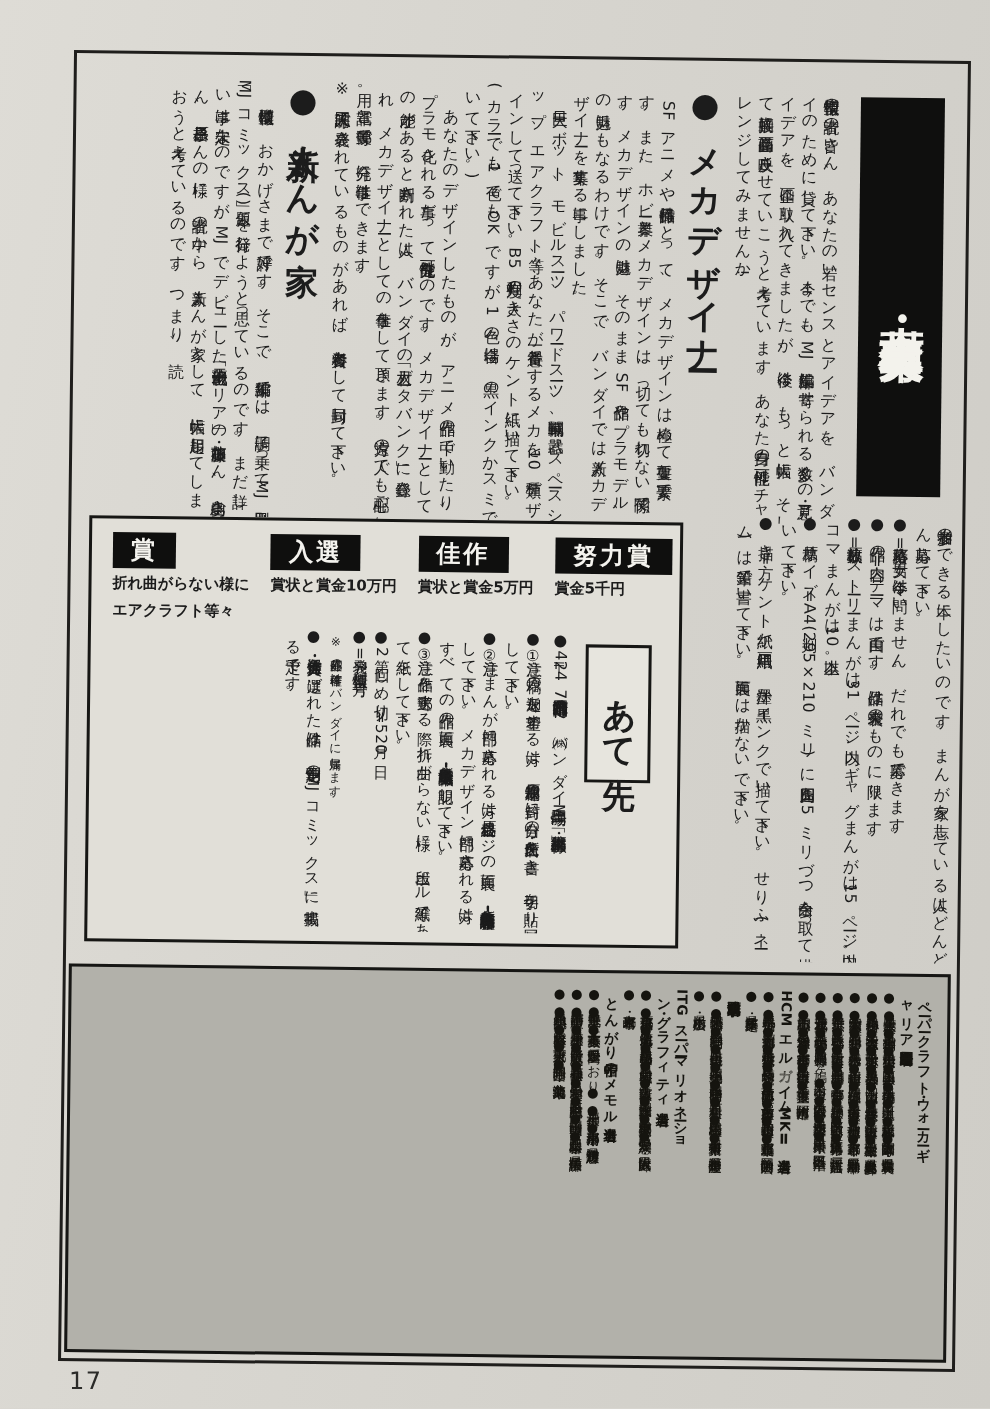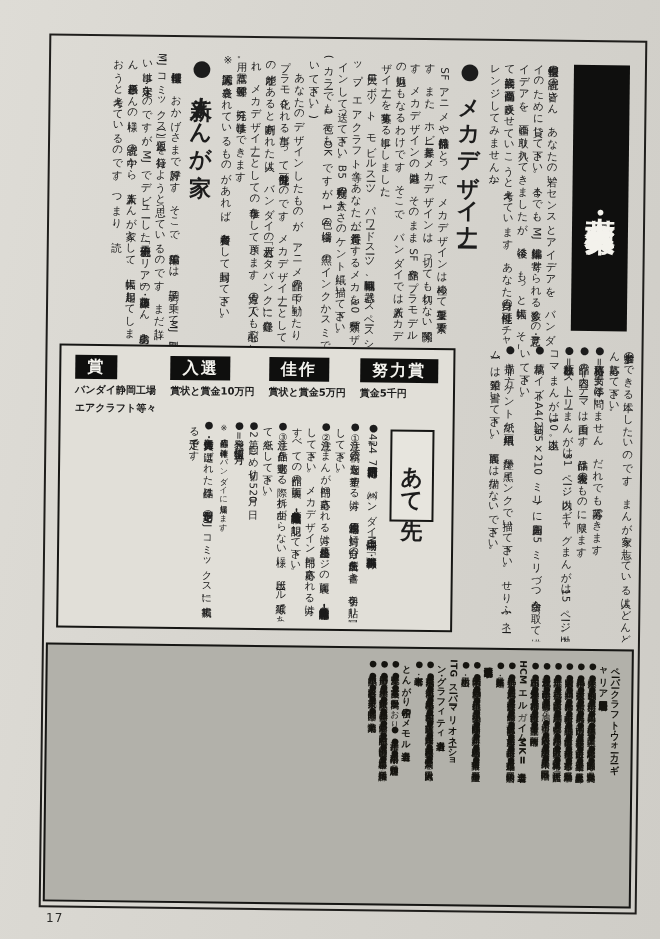--- a/index.html
+++ b/index.html
@@ -85,21 +85,21 @@
     position:absolute;left:10px;right:10px;top:10px;bottom:10px;
     writing-mode:vertical-rl;overflow:hidden;
     columns:2;column-gap:14px;column-fill:auto;
     font-size:8.8px;line-height:1.3;letter-spacing:.2px;color:#15140f;
   }
   .wsec-title{font-weight:bold;font-size:9.2px;white-space:normal;}
   .wsec-entries{}
   
   .pageno{
     position:absolute;left:46px;top:911px;
-    font-size:12px;color:#2b2b29;letter-spacing:1px;
+    font-size:16px;color:#2b2b29;letter-spacing:1px;
   }
 </style>
 </head>
 <body>
 
 <div class="page">
   <div class="frame">
 
     <div class="topflow">
       <div class="masthead">人材・企画大募集</div>
@@ -119,21 +119,21 @@
       <div class="req-item">●作品の内容=テーマは自由です。作品は未発表のものに限ります。</div>
       <div class="req-item">●原稿枚数=ストーリーまんがは31ページ以内、ギャグまんがは15ページ以内。四コマまんがは10本以上。</div>
       <div class="req-item">●原稿サイズ=A4判(295×210ミリ)に周囲を15ミリづつ余白を取って描いて下さい。</div>
       <div class="req-item">●描き方=ケント紙か画用紙に、墨汁か黒インクで描いて下さい。せりふ(ネーム)は鉛筆で書いて下さい。裏面には描かないで下さい。</div>
     </div>
 
     <div class="prizebox">
       <div class="awards-row">
         <div class="award">
           <span class="award-label">賞</span>
-          <div class="award-caption">バンダイ静岡工場</div>
+          <div class="award-caption">折れ曲がらない様に</div>
           <div class="award-caption">エアクラフト等々</div>
         </div>
         <div class="award">
           <span class="award-label">入選</span>
           <div class="award-caption">賞状と賞金10万円</div>
         </div>
         <div class="award">
           <span class="award-label">佳作</span>
           <div class="award-caption">賞状と賞金5万円</div>
         </div>

